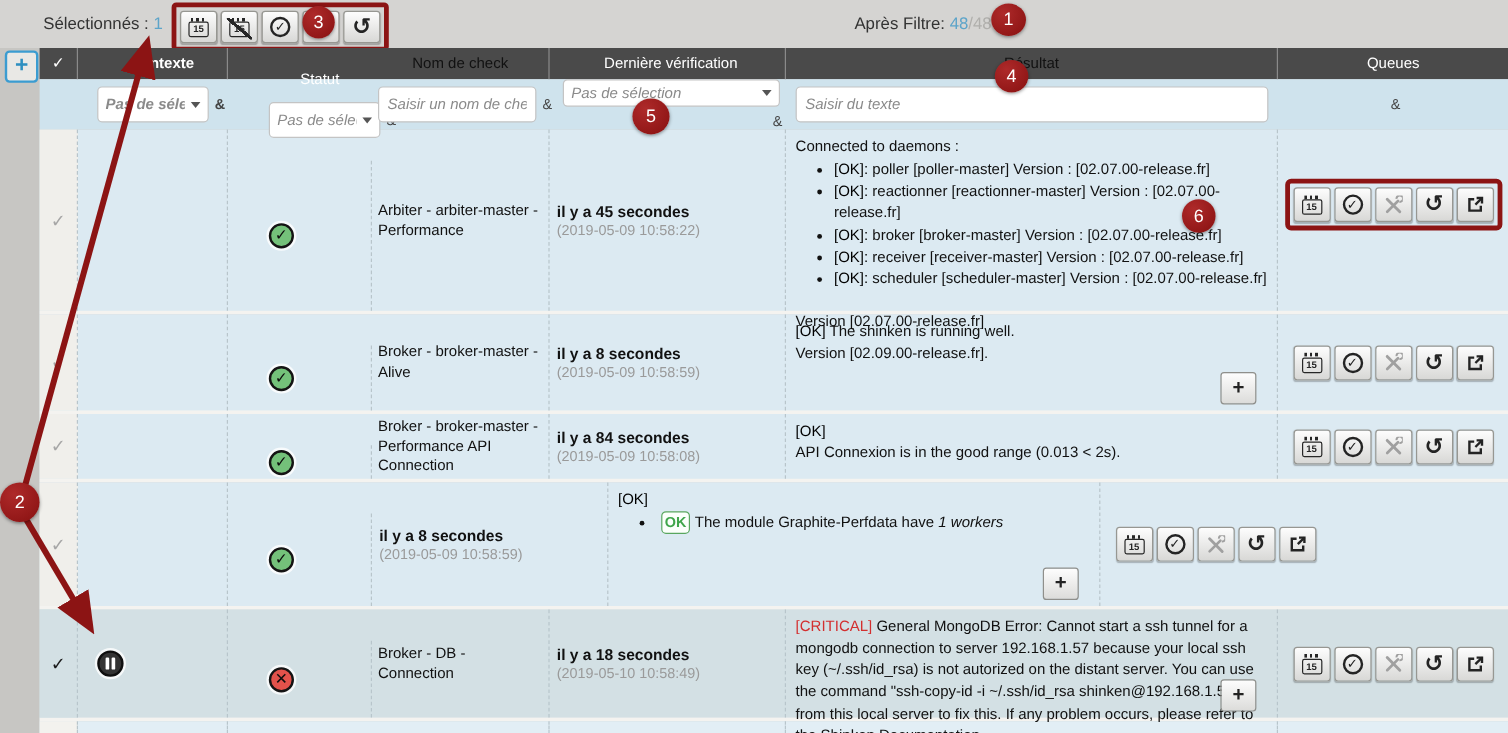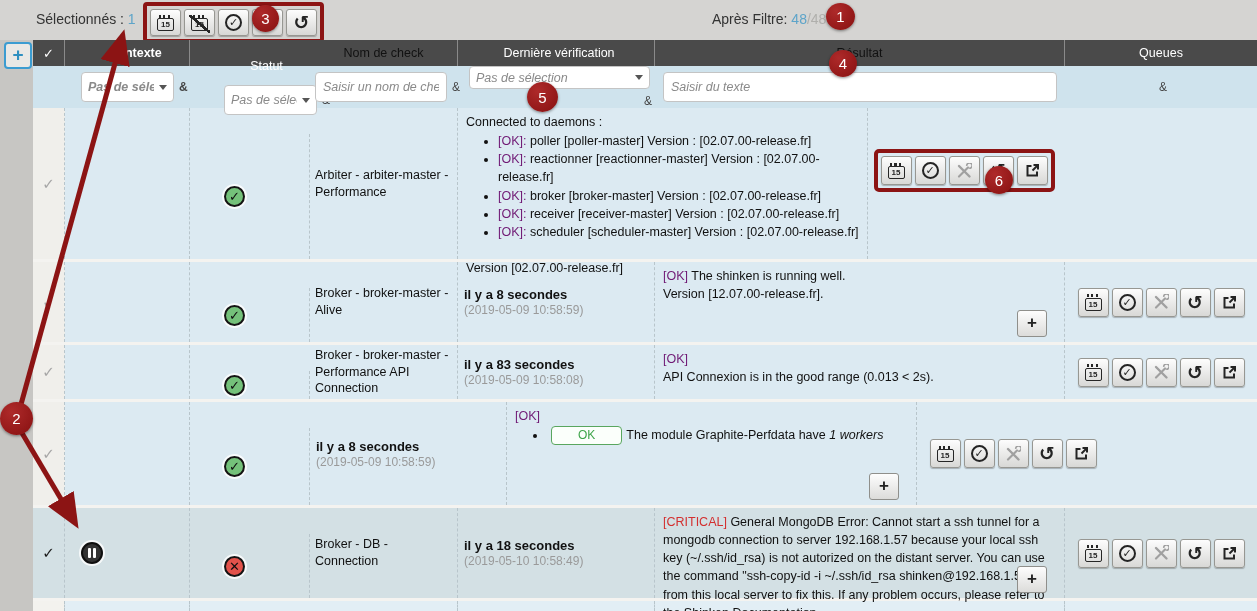--- a/index.html
+++ b/index.html
@@ -76,27 +76,27 @@
           display:flex; align-items:center; justify-content:center; gap:2.5px;
           box-shadow:0 0 0 2px rgba(255,255,255,.8); flex:none; }
   .pause i{ width:3px; height:10px; background:#fff; border-radius:1px; }
 
   .c-nom{ display:flex; align-items:center; padding:0 5px; font-size:12.5px; color:#111; line-height:1.35; }
   .c-der{ display:flex; flex-direction:column; justify-content:center; padding-left:6px; }
   .rel{ font-size:13px; font-weight:bold; color:#111; }
   .ts{ font-size:12px; color:#9a9a9a; margin-top:1px; }
 
   .c-res{ padding:5px 8px; font-size:12.5px; line-height:1.45; color:#111; }
-  .ok-txt{ color:#701a75; }
+  .ok-txt{ color:#000000; }
   .crit-txt{ color:#d32f2f; }
   .c-res ul{ margin:1px 0 0 0; padding-left:32px; }
   .c-res li{ color:#111; }
   .res-footer{ margin-top:18px; }
   .ok-badge{ display:inline-block; border:1px solid #59a65f; color:#3fa54b; background:#fbfffb;
-             border-radius:4px; padding:0 26px; font-size:12px; line-height:17px; margin:0 4px; }
+             border-radius:4px; padding:0 2px; font-size:12px; line-height:17px; margin:0 4px;font-weight:bold; }
   .plus-btn{ position:absolute; right:17px; bottom:5px; width:30px; height:27px;
              background:linear-gradient(#fdfdfd,#dcdcda); border:1px solid #8f8f8b; border-radius:3px;
              font-size:17px; font-weight:bold; color:#222; line-height:23px; text-align:center; cursor:pointer; }
 
   .c-act{ display:flex; align-items:center; justify-content:center; }
   .actgroup{ display:flex; gap:3px; }
   .abtn{ width:31px; height:29px; display:flex; align-items:center; justify-content:center;
          background:linear-gradient(#fdfdfd,#d8d8d6); border:1px solid #979792; border-radius:3px;
          box-shadow:0 1px 1px rgba(0,0,0,.25); cursor:pointer; }
   .ann-box6{ border:4px solid #8c1414; border-radius:5px; padding:3px; margin-top:-26px; }
@@ -222,20 +222,24 @@
         <div class="cell c-check">
             <span class="rowck">✓</span>
           </div>
         <div class="cell c-ctx"></div>
         <div class="cell c-st">
             <span class="st ok">✓</span>
           </div>
         <div class="cell c-nom">
             <span>Arbiter - arbiter-master - Performance</span>
           </div>
+        <div class="cell c-der">
+          <div class="rel">il y a 45 secondes</div>
+          <div class="ts">(2019-05-09 10:58:22)</div>
+        </div>
         <div class="cell c-res">
           <div>Connected to daemons :</div>
           <ul>
             <li><span class="ok-txt">[OK]:</span><span> poller [poller-master] Version : [02.07.00-release.fr]</span></li>
             <li><span class="ok-txt">[OK]:</span><span> reactionner [reactionner-master] Version : [02.07.00-release.fr]</span></li>
             <li><span class="ok-txt">[OK]:</span><span> broker [broker-master] Version : [02.07.00-release.fr]</span></li>
             <li><span class="ok-txt">[OK]:</span><span> receiver [receiver-master] Version : [02.07.00-release.fr]</span></li>
             <li><span class="ok-txt">[OK]:</span><span> scheduler [scheduler-master] Version : [02.07.00-release.fr]</span></li>
           </ul>
           <div class="res-footer">Version [02.07.00-release.fr]</div>
@@ -281,21 +285,21 @@
           </div>
         <div class="cell c-nom">
             <span>Broker - broker-master - Alive</span>
           </div>
         <div class="cell c-der">
           <div class="rel">il y a 8 secondes</div>
           <div class="ts">(2019-05-09 10:58:59)</div>
         </div>
         <div class="cell c-res">
           <div><span class="ok-txt">[OK]</span><span> The shinken is running well.</span></div>
-          <div>Version [12.07.00-release.fr].</div>
+          <div>Version [02.09.00-release.fr].</div>
           <div class="plus-btn">+</div>
         </div>
         <div class="cell c-act">
           <div class="actgroup">
             <div class="abtn">
                 <span class="cal">15</span>
               </div>
             <div class="abtn">
                 <span class="ckc">✓</span>
               </div>
@@ -325,21 +329,21 @@
             <span class="rowck">✓</span>
           </div>
         <div class="cell c-ctx"></div>
         <div class="cell c-st">
             <span class="st ok">✓</span>
           </div>
         <div class="cell c-nom">
             <span>Broker - broker-master - Performance API Connection</span>
           </div>
         <div class="cell c-der">
-          <div class="rel">il y a 83 secondes</div>
+          <div class="rel">il y a 84 secondes</div>
           <div class="ts">(2019-05-09 10:58:08)</div>
         </div>
         <div class="cell c-res">
           <div class="ok-txt">[OK]</div>
           <div>API Connexion is in the good range (0.013 &lt; 2s).</div>
         </div>
         <div class="cell c-act">
           <div class="actgroup">
             <div class="abtn">
                 <span class="cal">15</span>

